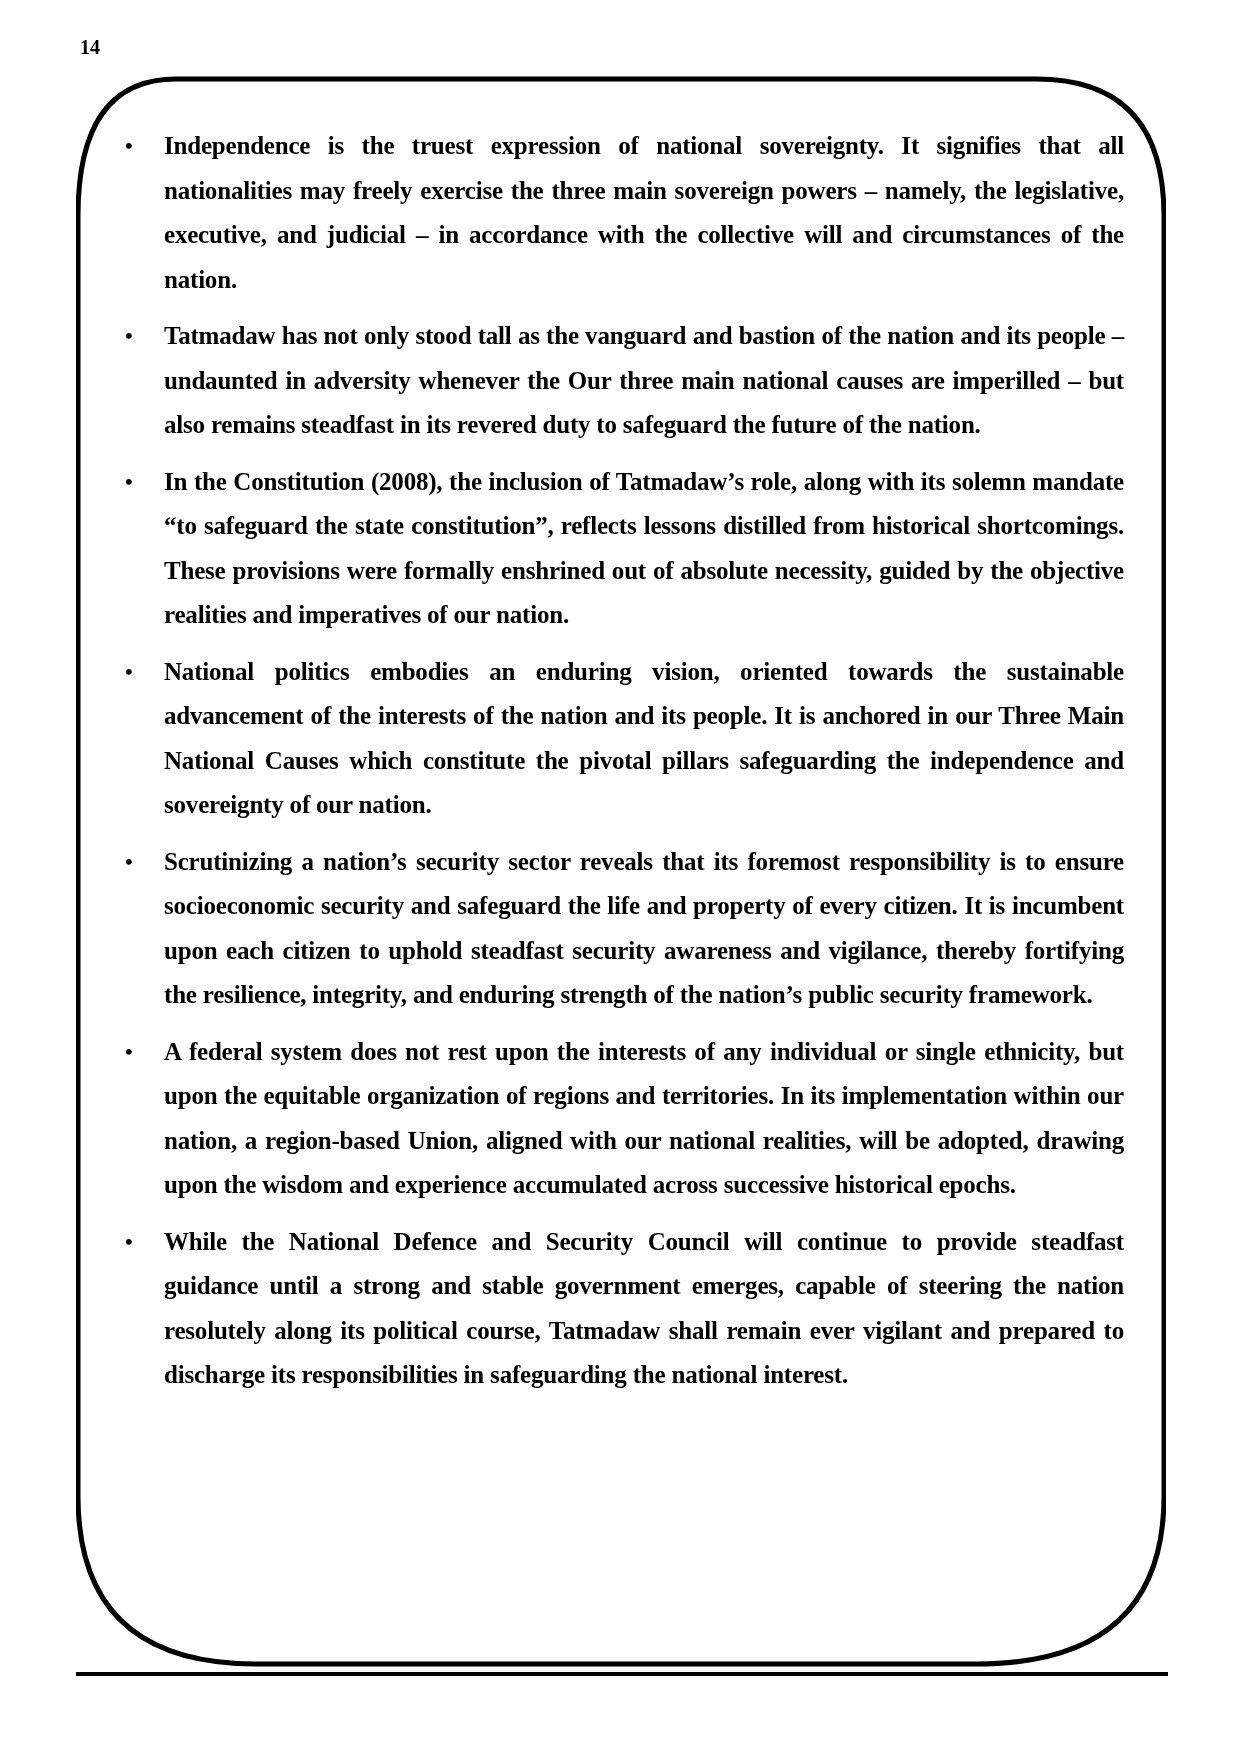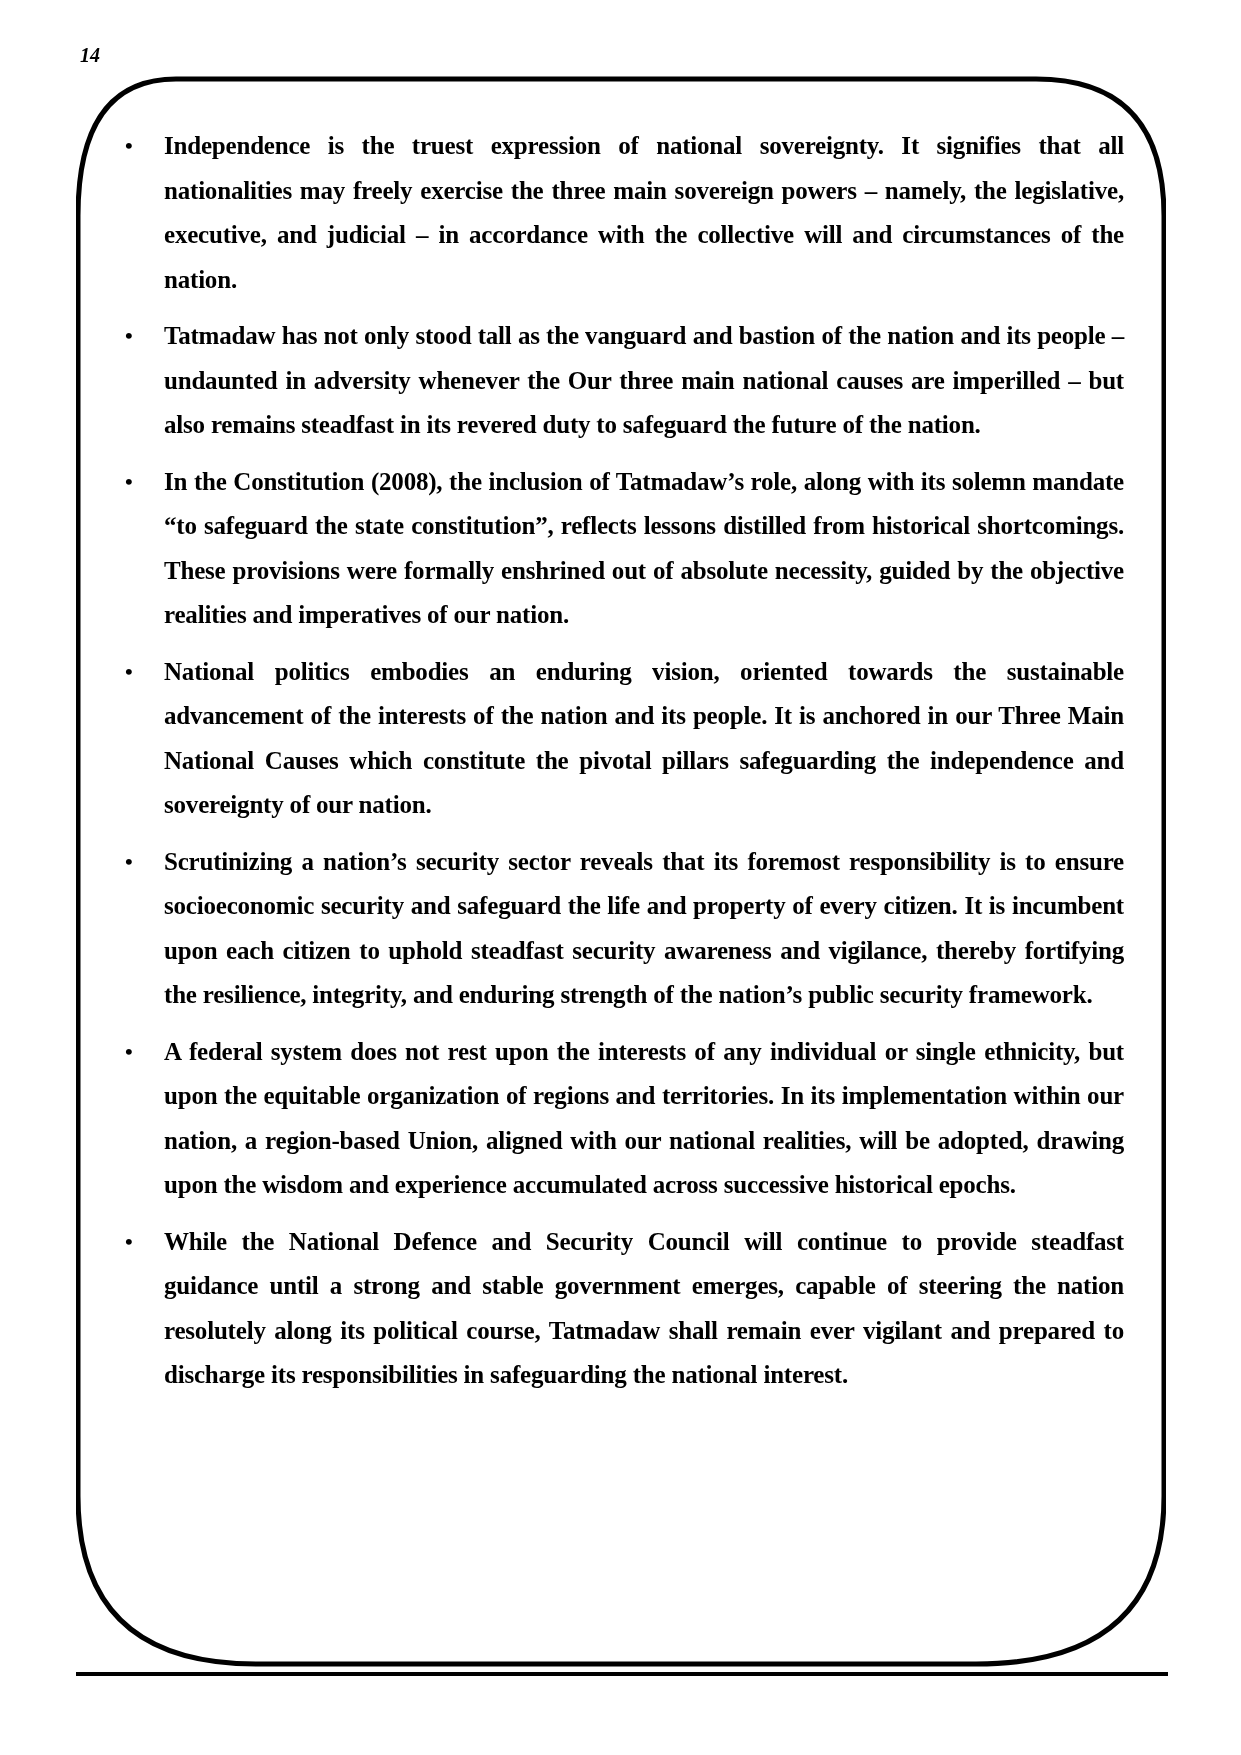--- a/index.html
+++ b/index.html
@@ -1,22 +1,22 @@
 <!DOCTYPE html>
 <html><head>
   <meta charset="utf-8">
   <style>
     html, body { margin: 0; padding: 0; background: #ffffff; }
     body {
       width: 1241px; height: 1755px; position: relative; overflow: hidden;
       font-family: "Liberation Serif", "DejaVu Serif", serif; color: #000;
     }
     .page-number {
-      position: absolute; left: 80px; top: 44px;
-      font-size: 20px; font-weight: bold; font-style: italic;
+      position: absolute; left: 80px; top: 36px;
+      font-size: 20px; font-weight: bold;
     }
     .frame {
       position: absolute; left: 76px; top: 76px; width: 1090px; height: 1592px;
     }
     .frame svg { position: absolute; left: 0; top: 0; }
     .bullets {
       position: absolute; left: 118px; top: 124px; width: 1006px;
       margin: 0; padding: 0; list-style: none;
     }
     .bullet-item {

